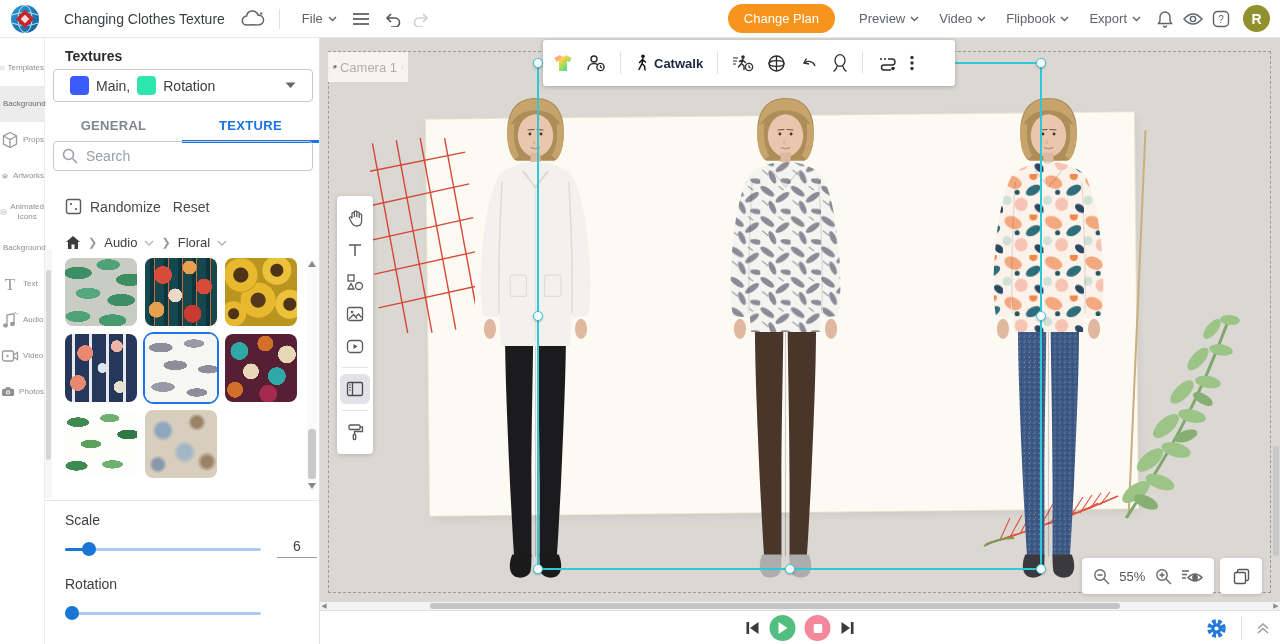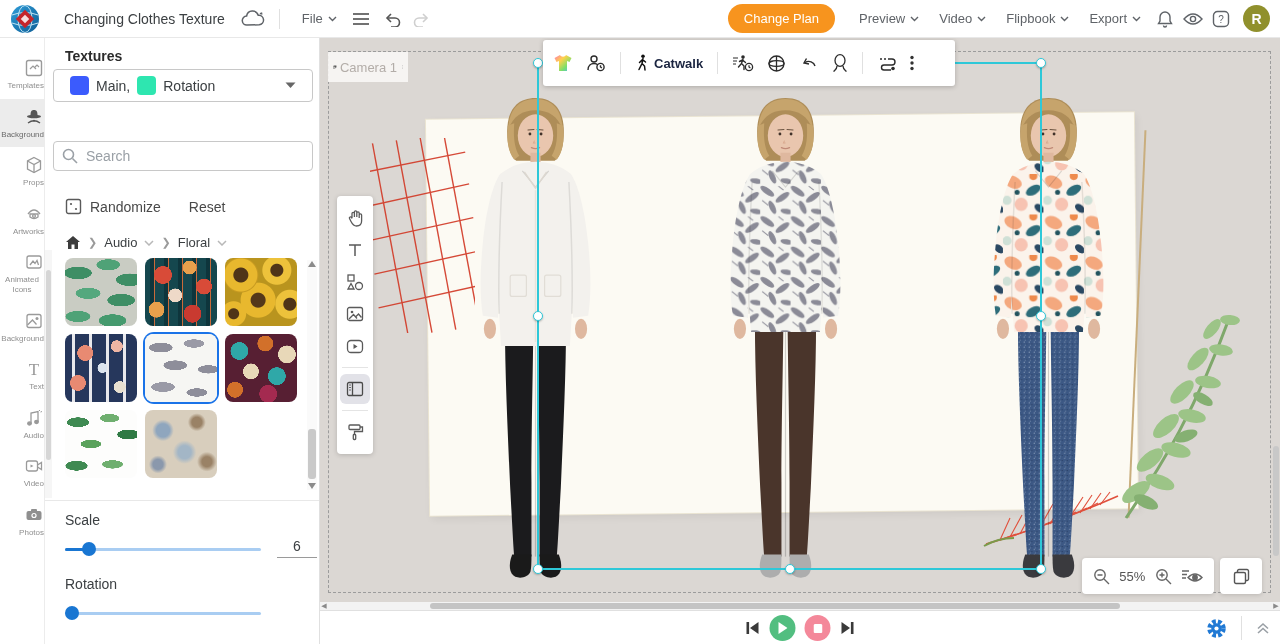--- a/index.html
+++ b/index.html
@@ -12,41 +12,41 @@
 .doc-title{font-size:14px;color:#3c4043;margin-right:14px}
 .hicon{display:flex;align-items:center;justify-content:center;width:28px;height:28px;color:#5f6368}
 .hicon.dis{color:#ccc}
 .header .vsep{margin:0 12px}
 .menu-item{display:flex;align-items:center;gap:5px;font-size:13px;color:#5f6368;padding:0 10px;height:38px;cursor:pointer}
 .spacer{flex:1}
 .change-plan{background:#F7941E;color:#fff;border:none;border-radius:15px;font-size:13px;padding:7px 16px;font-family:inherit;margin-right:14px}
 .avatar{width:27px;height:27px;border-radius:50%;background:#90902C;color:#fff;font-size:14px;font-weight:bold;display:flex;align-items:center;justify-content:center;margin-left:8px}
 
 .sidebar{position:absolute;left:0;top:38px;bottom:0;width:45px;background:#fff;border-right:1px solid #ececec;z-index:50;display:flex;flex-direction:column;padding-top:12px}
-.side-item{display:flex;flex-direction:column;align-items:flex-end;gap:3px;padding:8px 0;color:#8f8f8f}
+.side-item{display:flex;flex-direction:row;align-items:center;gap:3px;padding:8px 0;color:#8f8f8f}
 .side-item .lbl{font-size:8px;color:#8f8f8f;text-align:center;line-height:1.2}
 .side-item.active{background:#ececec}
 .side-item.active .lbl{color:#6a6a6a}
 
 .panel{position:absolute;left:45px;top:38px;bottom:0;width:275px;background:#fff;border-right:1px solid #e0e0e0;z-index:40}
 .panel-title{position:absolute;left:20px;top:10px;font-size:14px;font-weight:bold;color:#2b2b2b}
 .layer-select{position:absolute;left:8px;top:31px;width:260px;height:33px;border:1px solid #c8c8c8;border-radius:4px;display:flex;align-items:center;padding:0 16px;gap:7px}
 .chip{width:19px;height:19px;border-radius:4px}
 .layer-select .nm{font-size:14px;color:#3c4043}
 .layer-select .car{margin-left:auto}
 .tabs{position:absolute;left:0;top:72px;width:100%;height:30px;display:flex}
 .tab{flex:1;text-align:center;font-size:13px;letter-spacing:.3px;color:#80868b;font-weight:bold;padding-top:8px;position:relative}
 .tab.active{color:#1A73E8}
 .tab.active::after{content:"";position:absolute;left:0;right:0;bottom:-3px;height:3px;background:#1A73E8}
 .search{position:absolute;left:8px;top:103px;width:260px;height:30px;border:1px solid #c8c8c8;border-radius:4px;display:flex;align-items:center;padding:0 8px;gap:8px}
 .search input{border:none;outline:none;font-size:14px;color:#333;width:180px;font-family:inherit}
 .search input::placeholder{color:#9aa0a6}
 .rand-row{position:absolute;left:20px;top:160px;display:flex;align-items:center;gap:8px;font-size:14px;color:#494949}
 .rand-row .btn{display:flex;align-items:center;gap:8px}
-.rand-row .reset{margin-left:20px}
+.rand-row .reset{margin-left:4px}
 .crumbs{position:absolute;left:20px;top:197px;display:flex;align-items:center;gap:7px;font-size:13px;color:#3c4043}
 .crumbs .gt{color:#9a9a9a;font-size:11px}
 .grid{position:absolute;left:20px;top:220px;display:grid;grid-template-columns:72px 72px 72px;gap:8px}
 .thw{width:72px;height:68px;border-radius:9px;position:relative}
 .th{width:100%;height:100%;border-radius:8px}
 .thw.sel{box-shadow:0 0 0 2px #1A73E8, inset 0 0 0 2px #fff}
 .th1{background:radial-gradient(20px 9px at 18% 22%, #3E8E65 68%, transparent 70%),radial-gradient(17px 8px at 60% 10%, #4FA277 68%, transparent 70%),radial-gradient(20px 9px at 90% 32%, #3E8E65 68%, transparent 70%),radial-gradient(18px 8px at 32% 52%, #54A87E 68%, transparent 70%),radial-gradient(20px 9px at 78% 62%, #3E8E65 68%, transparent 70%),radial-gradient(18px 8px at 18% 86%, #4FA277 68%, transparent 70%),radial-gradient(20px 9px at 66% 92%, #459A6E 68%, transparent 70%),#C9CCC3}
 .th2{background:radial-gradient(circle 9px at 25% 25%, #D84B38 97%, transparent 100%),radial-gradient(circle 7px at 62% 14%, #E8A04C 97%, transparent 100%),radial-gradient(circle 8px at 82% 42%, #D84B38 97%, transparent 100%),radial-gradient(circle 7px at 42% 55%, #EED9C8 97%, transparent 100%),radial-gradient(circle 8px at 16% 76%, #E8A04C 97%, transparent 100%),radial-gradient(circle 9px at 66% 82%, #C93A30 97%, transparent 100%),repeating-linear-gradient(90deg, #15474E 0 5px, #0E353C 5px 9px, #C96A3A 9px 10px, #15474E 10px 14px)}
 .th3{background:radial-gradient(circle at 22% 25%, #4F3418 7px, #E8B82E 8px 16px, #C79A20 17px, transparent 18px),radial-gradient(circle at 72% 18%, #4F3418 6px, #EDC23B 7px 14px, transparent 15px),radial-gradient(circle at 46% 62%, #54381A 7px, #E8B82E 8px 17px, transparent 18px),radial-gradient(circle at 90% 68%, #4F3418 6px, #EDC23B 7px 14px, transparent 15px),radial-gradient(circle at 12% 82%, #4F3418 5px, #E8B82E 6px 12px, transparent 13px),#B9941E}
 .th4{background:radial-gradient(circle 8px at 28% 28%, #E88A72 97%, transparent 100%),radial-gradient(circle 6px at 72% 18%, #EFB5A4 97%, transparent 100%),radial-gradient(circle 8px at 18% 72%, #E88A72 97%, transparent 100%),radial-gradient(circle 6px at 76% 78%, #E8E0D0 97%, transparent 100%),radial-gradient(circle 5px at 52% 50%, #DCE4EE 97%, transparent 100%),repeating-linear-gradient(90deg, #26375C 0 7px, #E8E8EC 7px 10px, #26375C 10px 17px)}
@@ -286,20 +286,24 @@
   <div class="panel">
     <div class="panel-title">Textures</div>
     <div class="layer-select">
       <span class="chip" style="background:#3B5BFD"></span>
       <span class="nm">Main,</span>
       <span class="chip" style="background:#2EE6B0"></span>
       <span class="nm">Rotation</span>
       <svg class="car" width="11" height="7" viewBox="0 0 11 7" fill="#666">
           <path d="M0.5,0.5 L5.5,6 L10.5,0.5 z"></path>
         </svg>
+    </div>
+    <div class="tabs">
+      <div class="tab">GENERAL</div>
+      <div class="tab active">TEXTURE</div>
     </div>
     <div class="search">
       <svg width="16" height="16" viewBox="0 0 16 16" fill="none" stroke="#9aa0a6" stroke-width="1.6">
           <circle cx="6.5" cy="6.5" r="5"></circle>
           <path d="M10.5,10.5 L15,15"></path>
         </svg>
       <input placeholder="Search" style="">
     </div>
     <div class="rand-row">
       <div class="btn">

